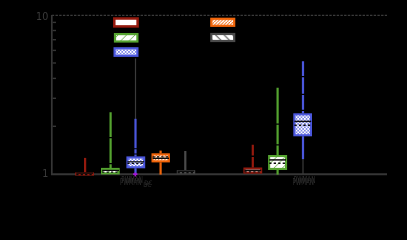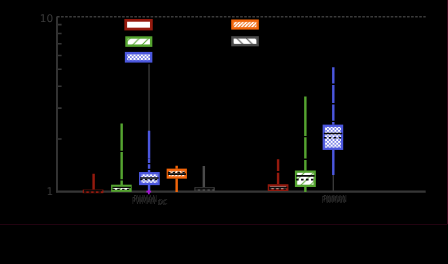--- a/index.html
+++ b/index.html
@@ -1,17 +1,17 @@
 <!DOCTYPE html>
 <html><head>
 <meta charset="utf-8">
 <style>
   html,body{margin:0;padding:0;background:#000;width:407px;height:204px;overflow:hidden;}
   body{font-family:"DejaVu Sans",sans-serif;}
-  #fig{position:relative;width:407px;height:204px;background:#be185d;}
+  #fig{position:relative;width:407px;height:204px;background:#fca5a5;}
   svg{display:block;}
   .axis-text{fill:#3b3b3b;font-family:"DejaVu Sans",sans-serif;}
   .dbl{fill:#2e2e2e;}
 </style>
 </head>
 <body>
 
 <div id="fig">
 <svg width="407" height="204" viewBox="0 0 407 204">
   <defs>

